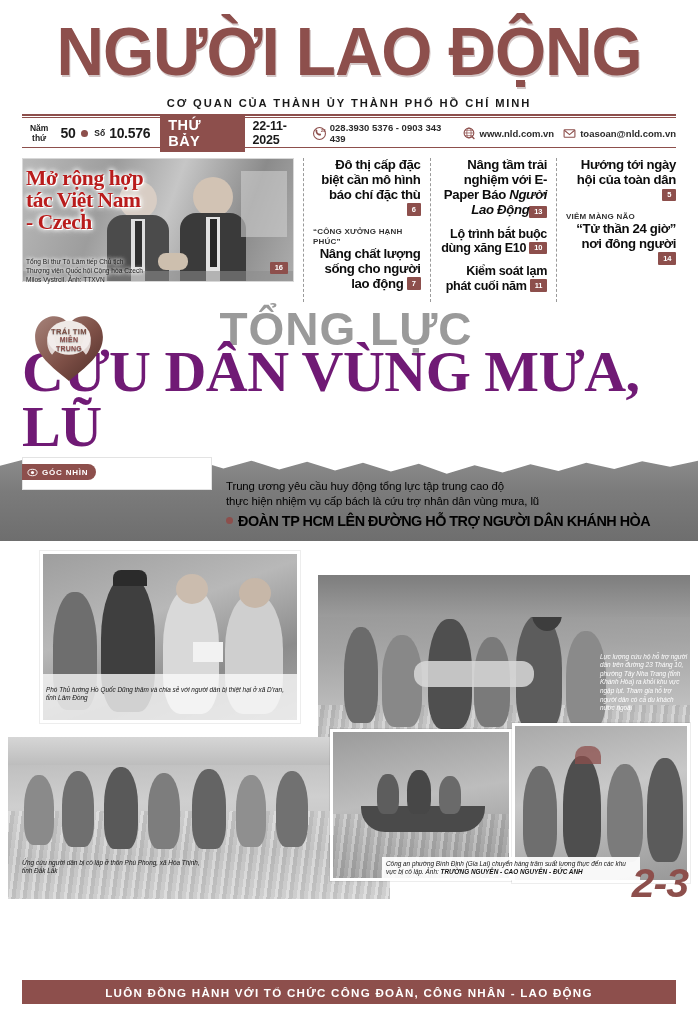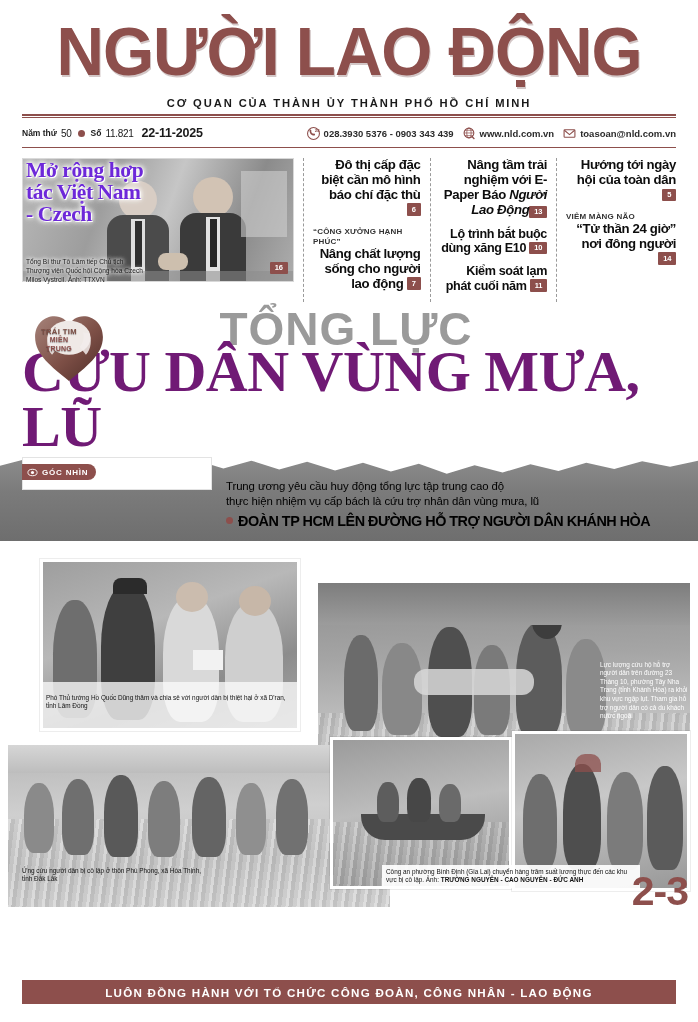--- a/index.html
+++ b/index.html
@@ -36,44 +36,44 @@
   }
   .rule-double { margin-top: 5px; border-top: 2px solid #8d4f4c; }
   .rule-double::after { content:""; display:block; border-top:1px solid #8d4f4c; margin-top:1.5px; }
 
   .infobar {
     display:flex; align-items:center;
     height: 22px; margin-top: 4px;
     font-size: 10px; color:#1a1a1a;
   }
   .infobar .small { font-size: 8.5px; font-weight:700;text-align:center; }
-  .infobar .big  { font-size: 10px; font-weight: 400; letter-spacing:-.3px; }
+  .infobar .big  { font-size: 14px; font-weight: 700; letter-spacing:-.3px; }
   .dot-sep { width:7px;height:7px;border-radius:50%;background:#8d4f4c;margin:0 6px; }
   .day-badge {
     background:#8d4f4c; color:#fff; font-weight:800; font-size:14.5px;
     letter-spacing:.5px; padding:3px 8px 3px 8px; margin-left:10px;
   }
   .issue-date { font-size:12.5px; font-weight:700; margin-left:8px; letter-spacing:-.2px; }
   .infobar-right { margin-left:auto; display:flex; align-items:center; gap:9px; }
   .ib-item { display:flex; align-items:center; gap:4px; font-size:9.5px; font-weight:700; color:#2b2b2b; }
   .ib-ico { width:13px;height:13px; flex:0 0 13px; }
   .rule-thin { border-top:1px solid #8d4f4c; margin-top:3px; }
 
   
   .topstrip { display:flex; padding: 10px 22px 0 22px; gap:0; }
   .lead-block { width: 272px; flex:0 0 272px; position:relative; }
   .lead-photo {
     position:relative; width:100%; height:124px; overflow:hidden;
     border:1px solid #d8d8d8;
     background: linear-gradient(150deg,#cfcfcf 0%,#9a9a9a 35%,#bdbdbd 60%,#8f8f8f 100%);
   }
   .lead-headline {
-    position:absolute; left:4px; top:2px; width:120px; z-index:4;
+    position:absolute; left:4px; top:10px; width:120px; z-index:4;
     font-family:"Liberation Serif", serif;
-    font-weight:700; font-size:21.5px; line-height:1.02; color:#6d28d9;
+    font-weight:700; font-size:21.5px; line-height:1.02; color:#b91c1c;
     letter-spacing:-.4px;
     text-shadow: 0 0 5px #fff, 0 0 5px #fff, 0 0 9px #fff, 1px 1px 0 #fff;
   }
   .lead-caption {
     position:absolute; left:4px; top:100px; width:118px; z-index:4;
     font-size:6.6px; line-height:1.32; color:#1c1c1c;
     text-shadow: 0 0 4px #fff, 0 0 4px #fff, 0 0 6px #fff;
   }
   .pagenum {
     display:inline-block; background:#8d4f4c; color:#fff;
@@ -90,21 +90,21 @@
   .kicker { font-size:8px; font-weight:700; letter-spacing:.2px; color:#333; line-height:1.25; text-transform:uppercase; }
   .hl {
     font-weight:800; font-size:13.2px; line-height:1.13; color:#0d0d0d; letter-spacing:-.35px;text-align:right;
   }
   .hl .em { font-style:italic; font-weight:800; }
   .hl-sm { font-size:12.6px; }
 
   
   .bigblock { position:relative; padding: 6px 22px 0 22px; height:145px; }
   .heart-logo { position:absolute; left:30px; top:8px; width:78px; height:74px; }
-  .heart-text { position:absolute; left:33px; top:25px; width:52px; text-align:center; color:#fff;
+  .heart-text { position:absolute; left:43px; top:25px; width:52px; text-align:center; color:#fff;
      font-size:7px; font-weight:800; line-height:1.22; letter-spacing:.2px; text-shadow:0 1px 1px rgba(0,0,0,.4); }
   .big1 {
     text-align:center; padding-right:6px;
     font-family:Liberation Sans, sans-serif; font-weight:700;
     font-size:46px; line-height:0.92; color:#9a9a9a; letter-spacing:1px;
   }
   .big2 {
     font-family:"Liberation Serif", serif; font-weight:700;
     font-size:58px; line-height:0.95; color:#701a75; letter-spacing:-.5px;
     margin-top:-6px;
@@ -139,21 +139,21 @@
     position:absolute; left:226px; top:28px; right:10px; z-index:5; color:#000000;
   }
   .bt-line { font-size:11.4px; line-height:1.35; font-weight:500; letter-spacing:-.1px; }
   .bt-strong {
     display:flex; align-items:center; gap:5px;
     font-size:14.4px; font-weight:700; letter-spacing:-.5px; margin-top:3px;
   }
   .bullet-dot { width:7px;height:7px;border-radius:50%;background:#8d4f4c;flex:0 0 7px; }
 
   
-  .montage { position:relative; height:385px; margin-top:8px; }
+  .montage { position:relative; height:385px; margin-top:0;font-style:italic; }
   .ph { position:absolute; overflow:hidden; }
   .ph-border { border:3px solid #fff; box-shadow:0 0 0 1px rgba(0,0,0,.07); }
   .cap {
     position:absolute; font-size:6.4px; line-height:1.34; color:#111; z-index:9;
   }
   .cap-white { color:#fff; }
   .cap-box { background:rgba(255,255,255,.92); padding:3px 4px; }
   .credit { font-weight:800; }
 
   .pagebig {
@@ -182,21 +182,22 @@
   <div class="masthead">
     <div class="masthead-title">NGƯỜI LAO ĐỘNG</div>
     <div class="masthead-sub">CƠ QUAN CỦA THÀNH ỦY THÀNH PHỐ HỒ CHÍ MINH</div>
     <div class="rule-double"></div>
 
     <div class="infobar">
       <span class="small">Năm thứ</span>
       <span class="big" style="margin-left:4px">50</span>
       <span class="dot-sep"></span>
       <span class="small">Số</span>
-      <span class="big" style="margin-left:4px">11.821</span>
+      <span class="big" style="margin-left:4px">10.576</span>
+      <span class="day-badge">THỨ BẢY</span>
       <span class="issue-date">22-11-2025</span>
 
       <span class="infobar-right">
         <span class="ib-item">
           <svg class="ib-ico" viewBox="0 0 24 24">
             <circle cx="12" cy="12" r="11" fill="none" stroke="#8d4f4c" stroke-width="2"></circle>
             <path d="M7 7c2 0 2 3 1 4 1 2 3 4 5 5 1-1 4-1 4 1v2c0 1-1 1-2 1C9 20 4 15 4 8c0-1 0-2 1-2h2z" fill="#8d4f4c" transform="translate(1.5,0) scale(.78)"></path>
             <text x="14.5" y="10" font-size="8" font-weight="bold" fill="#8d4f4c" font-family="Liberation Sans, sans-serif">24</text>
           </svg>
           <span>028.3930 5376 - 0903 343 439</span>

